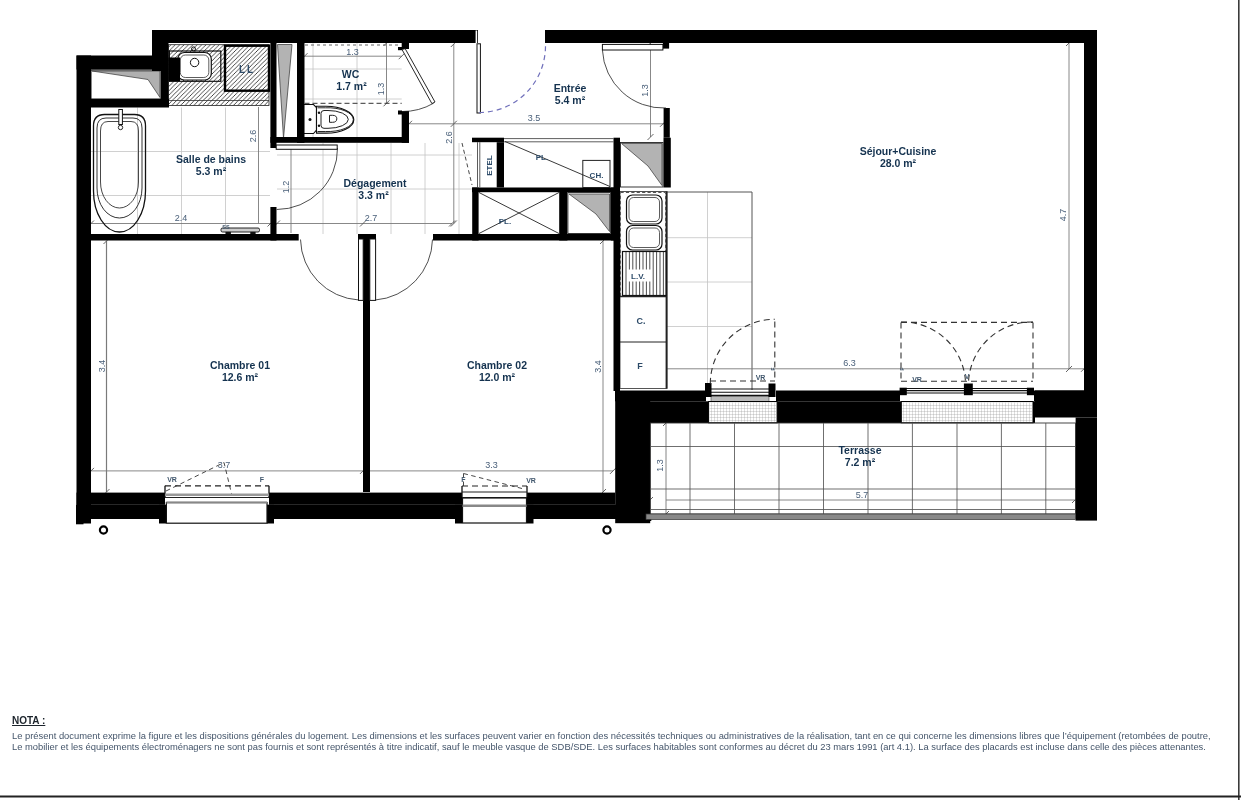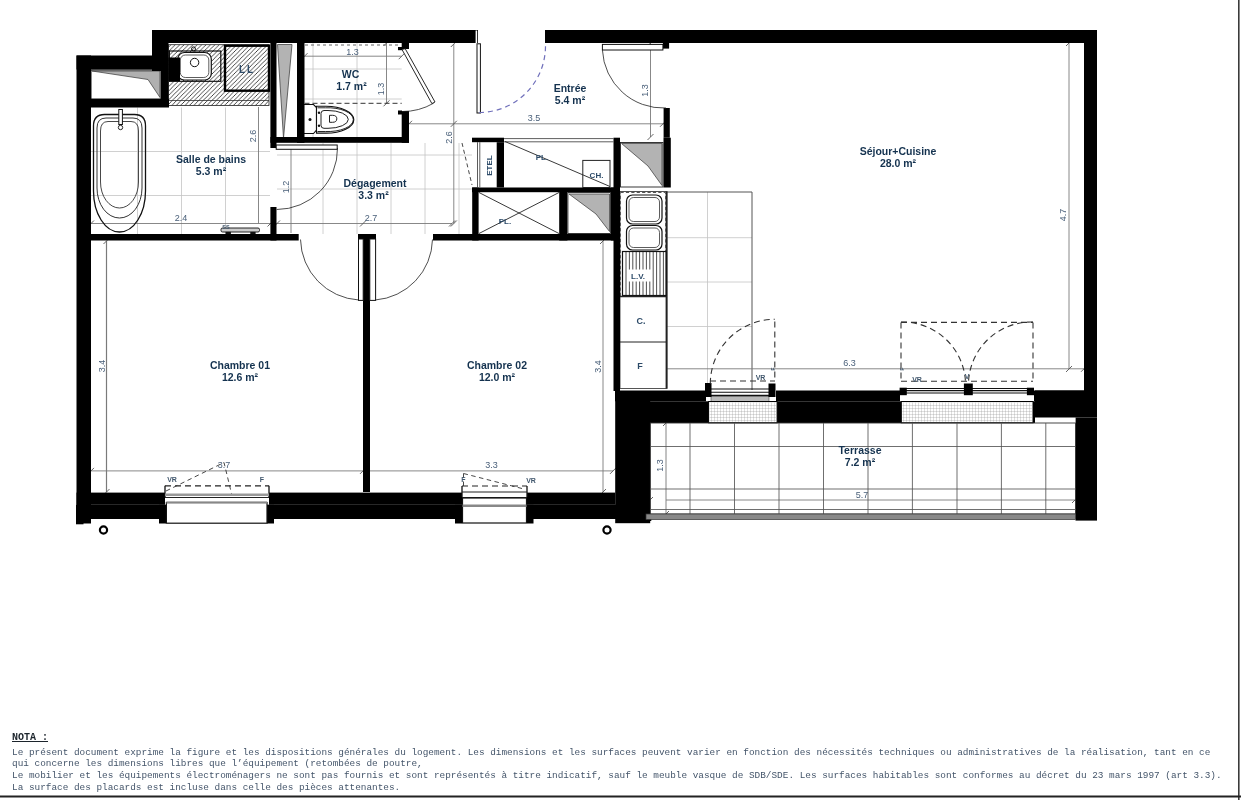--- a/index.html
+++ b/index.html
@@ -1,18 +1,18 @@
 <!DOCTYPE html>
 <html><head>
 <meta charset="utf-8">
 <style>
   html,body{margin:0;padding:0;background:#fff;width:1241px;height:800px;overflow:hidden;}
   .wrap{position:relative;width:1241px;height:800px;font-family:"Liberation Sans", sans-serif;}
   svg{position:absolute;top:0;left:0;}
-  .nota{position:absolute;left:12px;top:732px;width:1216px;color:#44556a;font-size:9.4px;line-height:11.7px;font-family:Liberation Mono, monospace;}
+  .nota{position:absolute;left:12px;top:715px;width:1216px;color:#44556a;font-size:9.4px;line-height:11.7px;font-family:Liberation Sans, sans-serif;}
   .nota .hd{font-weight:bold;color:#1c242c;text-decoration:underline;font-size:10px;margin-bottom:3px;}
 </style>
 </head>
 <body>
 <div class="wrap">
 <svg width="1241" height="800" viewBox="0 0 1241 800">
 <defs>
 <pattern id="hatch" width="4.4" height="4.4" patternUnits="userSpaceOnUse">
   <path d="M-1,1 L1,-1 M0,4.4 L4.4,0 M3.4,5.4 L5.4,3.4" stroke="#2a2a2a" stroke-width="0.85"></path>
 </pattern>
@@ -320,15 +320,15 @@
 <g id="misc">
   <circle cx="103.5" cy="530" r="3.6" fill="#fff" stroke="#000" stroke-width="2.2"></circle>
   <circle cx="607" cy="530" r="3.6" fill="#fff" stroke="#000" stroke-width="2.2"></circle>
   <path d="M1238.8,0 V800" stroke="#3a3a3a" stroke-width="1.6"></path>
   <path d="M0,796.5 H1241" stroke="#222" stroke-width="2.2"></path>
 </g>
 </svg>
 <div class="nota">
 <div class="hd">NOTA :</div>
 <div>Le présent document exprime la figure et les dispositions générales du logement. Les dimensions et les surfaces peuvent varier en fonction des nécessités techniques ou administratives de la réalisation, tant en ce qui concerne les dimensions libres que l’équipement (retombées de poutre,</div>
-<div>Le mobilier et les équipements électroménagers ne sont pas fournis et sont représentés à titre indicatif, sauf le meuble vasque de SDB/SDE. Les surfaces habitables sont conformes au décret du 23 mars 1997 (art 3.3). La surface des placards est incluse dans celle des pièces attenantes.</div>
+<div>Le mobilier et les équipements électroménagers ne sont pas fournis et sont représentés à titre indicatif, sauf le meuble vasque de SDB/SDE. Les surfaces habitables sont conformes au décret du 23 mars 1991 (art 4.1). La surface des placards est incluse dans celle des pièces attenantes.</div>
 </div>
 </div>
 
 </body></html>

